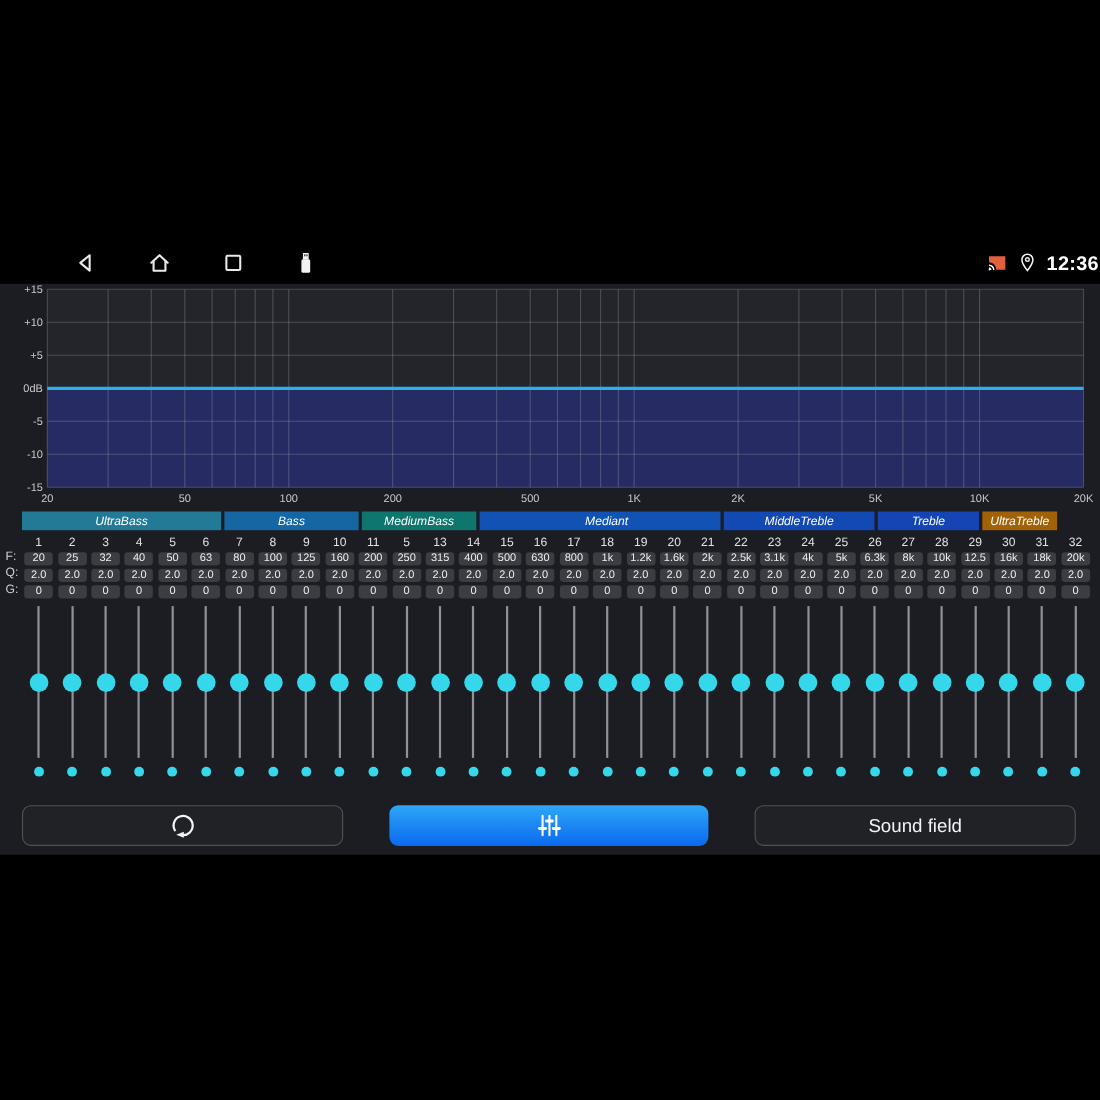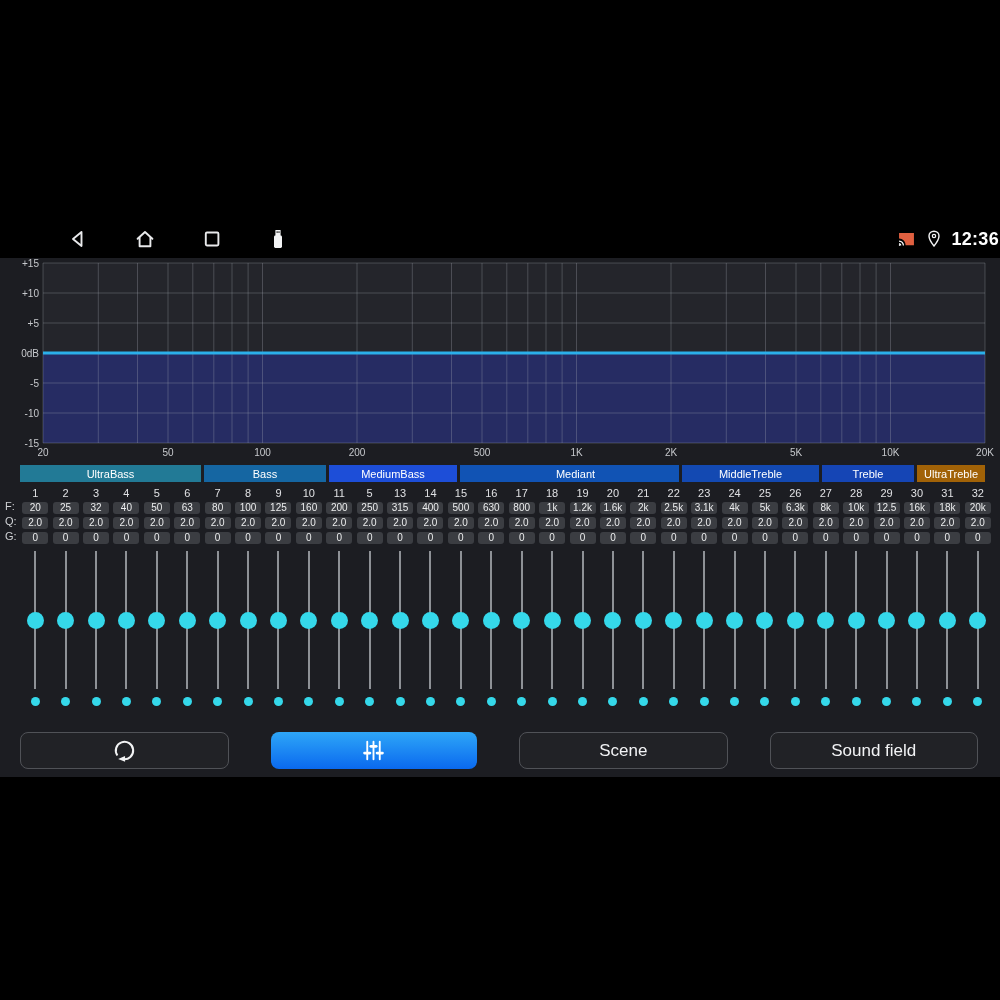--- a/index.html
+++ b/index.html
@@ -15,21 +15,21 @@
 
   
   .content { position:absolute; top:38px; left:0; width:1000px; height:519px; background:#1c1d22; }
 
   
   #eq-svg { position:absolute; top:0; left:0; }
   #eq-svg .grid { stroke:rgba(168,173,183,0.30); stroke-width:1; }
   #eq-svg .axis { fill:#c7c9cd; font-size:10px; font-family:"Liberation Sans",sans-serif; }
 
   
-  .band-row { position:absolute; top:207px; left:20px; height:17px; display:flex; gap:3px; }
+  .band-row { position:absolute; top:207px; left:20px; height:17px; display:flex; gap:3px;font-style:italic; }
   .band { color:#fff; font-size:11px; display:flex; align-items:center; justify-content:center; }
 
   
   .chgrid { position:absolute; top:228px; left:20px; width:973px; }
   .chrow { display:flex; }
   .chrow.nums { height:14px; }
   .chrow.vals { height:15px; }
   .chcell { flex:1; display:flex; align-items:center; justify-content:center; }
   .chnum { color:#e0e1e4; font-size:11px; }
   .chip { display:inline-block; min-width:26px; text-align:center; font-size:10px; line-height:12px;
@@ -147,21 +147,21 @@
           <text class="axis" x="576.5" y="198" text-anchor="middle">1K</text>
           <text class="axis" x="671.0" y="198" text-anchor="middle">2K</text>
           <text class="axis" x="796.0" y="198" text-anchor="middle">5K</text>
           <text class="axis" x="890.5" y="198" text-anchor="middle">10K</text>
           <text class="axis" x="985.0" y="198" text-anchor="middle">20K</text>
         </svg>
 
       <div class="band-row">
           <div class="band" style="width: 181px; background: rgb(34, 122, 150);">UltraBass</div>
           <div class="band" style="width: 122px; background: rgb(21, 102, 162);">Bass</div>
-          <div class="band" style="width: 128px; background: #1d4ed8;">MediumBass</div>
+          <div class="band" style="width: 104px; background: #0f766e;">MediumBass</div>
           <div class="band" style="width: 219px; background: rgb(17, 83, 180); padding-left: 12px;">Mediant</div>
           <div class="band" style="width: 137px; background: rgb(19, 73, 178);">MiddleTreble</div>
           <div class="band" style="width: 92px; background: rgb(21, 69, 181);">Treble</div>
           <div class="band" style="width: 68px; background: #a16207;">UltraTreble</div>
         </div>
 
       <div class="chgrid">
         <div class="chrow nums" id="row-num">
             <div class="chcell">
               <span class="chnum">1</span>
@@ -799,22 +799,19 @@
           <svg width="25" height="25" viewBox="0 0 24 24">
             <line x1="6" y1="3.5" x2="6" y2="20.5" stroke="#fff" stroke-width="1.8" stroke-linecap="round"></line>
             <line x1="12" y1="3.5" x2="12" y2="20.5" stroke="#fff" stroke-width="1.8" stroke-linecap="round"></line>
             <line x1="18" y1="3.5" x2="18" y2="20.5" stroke="#fff" stroke-width="1.8" stroke-linecap="round"></line>
             <line x1="3.4" y1="14.5" x2="8.6" y2="14.5" stroke="#fff" stroke-width="2.6" stroke-linecap="round"></line>
             <line x1="9.4" y1="8" x2="14.6" y2="8" stroke="#fff" stroke-width="2.6" stroke-linecap="round"></line>
             <line x1="15.4" y1="14.5" x2="20.6" y2="14.5" stroke="#fff" stroke-width="2.6" stroke-linecap="round"></line>
           </svg>
         </div>
         <div class="btn btn-dark">
-          <span>Scene</span>
-        </div>
-        <div class="btn btn-dark">
           <span>Sound field</span>
         </div>
       </div>
 
     </div>
   </div>
 </div>
 
 </body></html>

